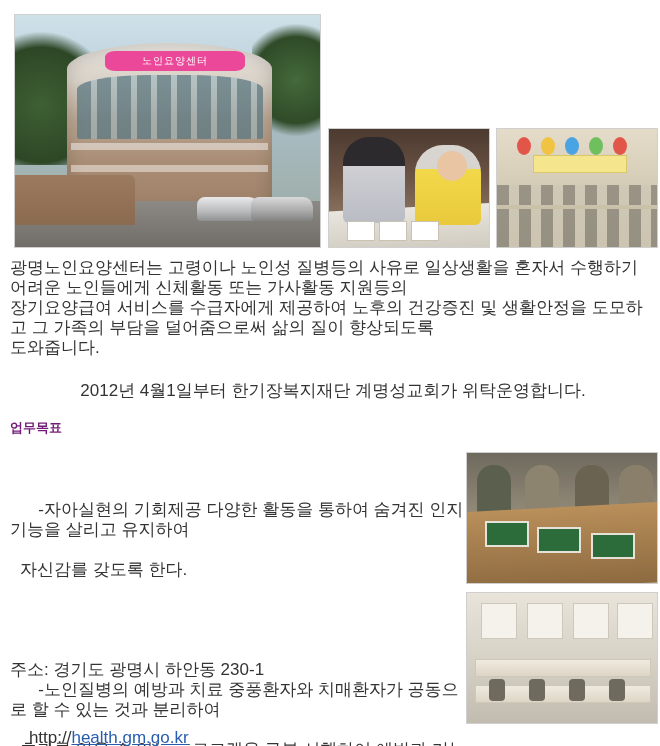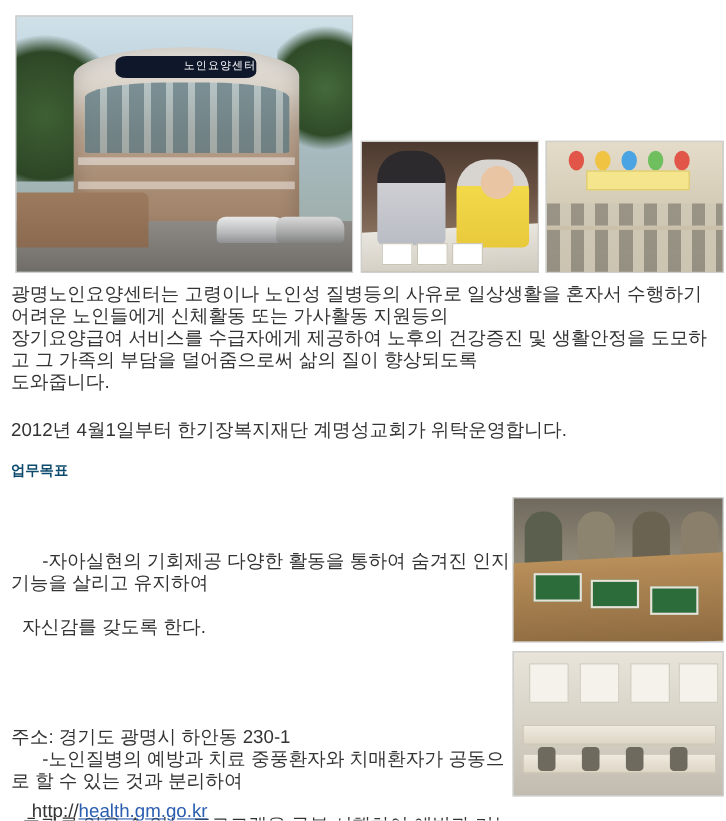--- a/index.html
+++ b/index.html
@@ -58,24 +58,24 @@
     position: absolute; left: 56px; width: 197px; height: 7px;
     background: rgba(255,255,255,.45);
   }
   #photo-building .glass {
     position: absolute; left: 62px; top: 60px; width: 186px; height: 64px;
     background:
       repeating-linear-gradient(90deg, rgba(90,120,130,.75) 0 14px, rgba(150,180,190,.55) 14px 20px);
     border-radius: 40% 40% 4px 4px / 22% 22% 2px 2px;
   }
   #photo-building .sign {
-    position: absolute; left: 90px; top: 36px; width: 128px; height: 20px;
-    background: #0f172a;
+    position: absolute; left: 90px; top: 36px; width: 140px; height: 20px;
+    background: #ec4899;
     border-radius: 10px/6px;
-    color: #fff; font-size: 10px; text-align: right; line-height: 20px;
+    color: #fff; font-size: 10px; text-align: center; line-height: 20px;
     letter-spacing: 1px;
   }
   #photo-building .ground {
     position: absolute; left: 0; bottom: 0; width: 100%; height: 46px;
     background: linear-gradient(180deg, #8d8a85 0%, #706d69 100%);
   }
   #photo-building .car {
     position: absolute; bottom: 26px; width: 62px; height: 24px;
     background: linear-gradient(180deg,#e9e9ea 0%, #b9babb 60%, #8e9092 100%);
     border-radius: 8px 10px 4px 4px;
@@ -202,25 +202,25 @@
   
   .txt {
     position: absolute;
     line-height: 20px;
     color: #333333;
     font-size: 17px;
     white-space: pre-wrap;
   }
   #intro-1 { left: 10px; top: 258px; width: 646px; }
   #intro-2 { left: 10px; top: 345px; width: 646px; }
-  #intro-3 { left: 10px; top: 381px; width: 646px; }
+  #intro-3 { left: 10px; top: 381px; width: 646px; text-align: center; }
 
   #goals-title {
     left: 10px; top: 418px; width: 300px;
-    color: #0c4a6e; font-weight: bold; font-size: 13px;
+    color: #701a75; font-weight: bold; font-size: 13px;
   }
   #goals-list { left: 10px; top: 440px; width: 460px; }
   .goal { display: block; line-height: 20px; }
   .goal .sub { display: block; padding-left: 10px; }
 
   #addr { left: 10px; top: 660px; width: 420px; }
   #tel  { left: 10px; top: 684px; width: 420px; }
   #site { left: 10px; top: 708px; width: 420px; }
   #site .link { color: #2a5db0; text-decoration: underline; }
 </style>

